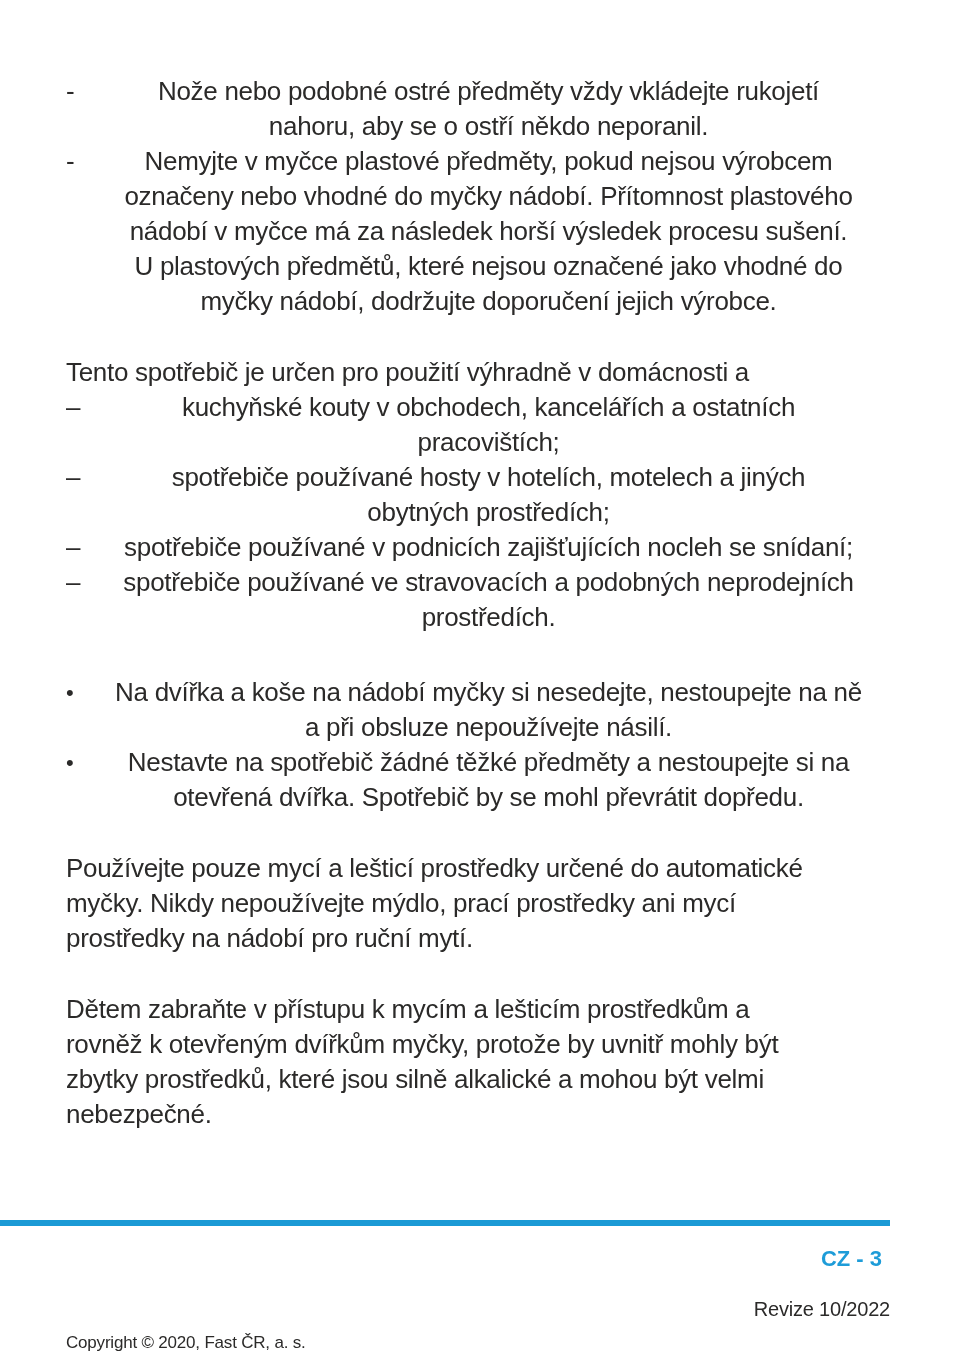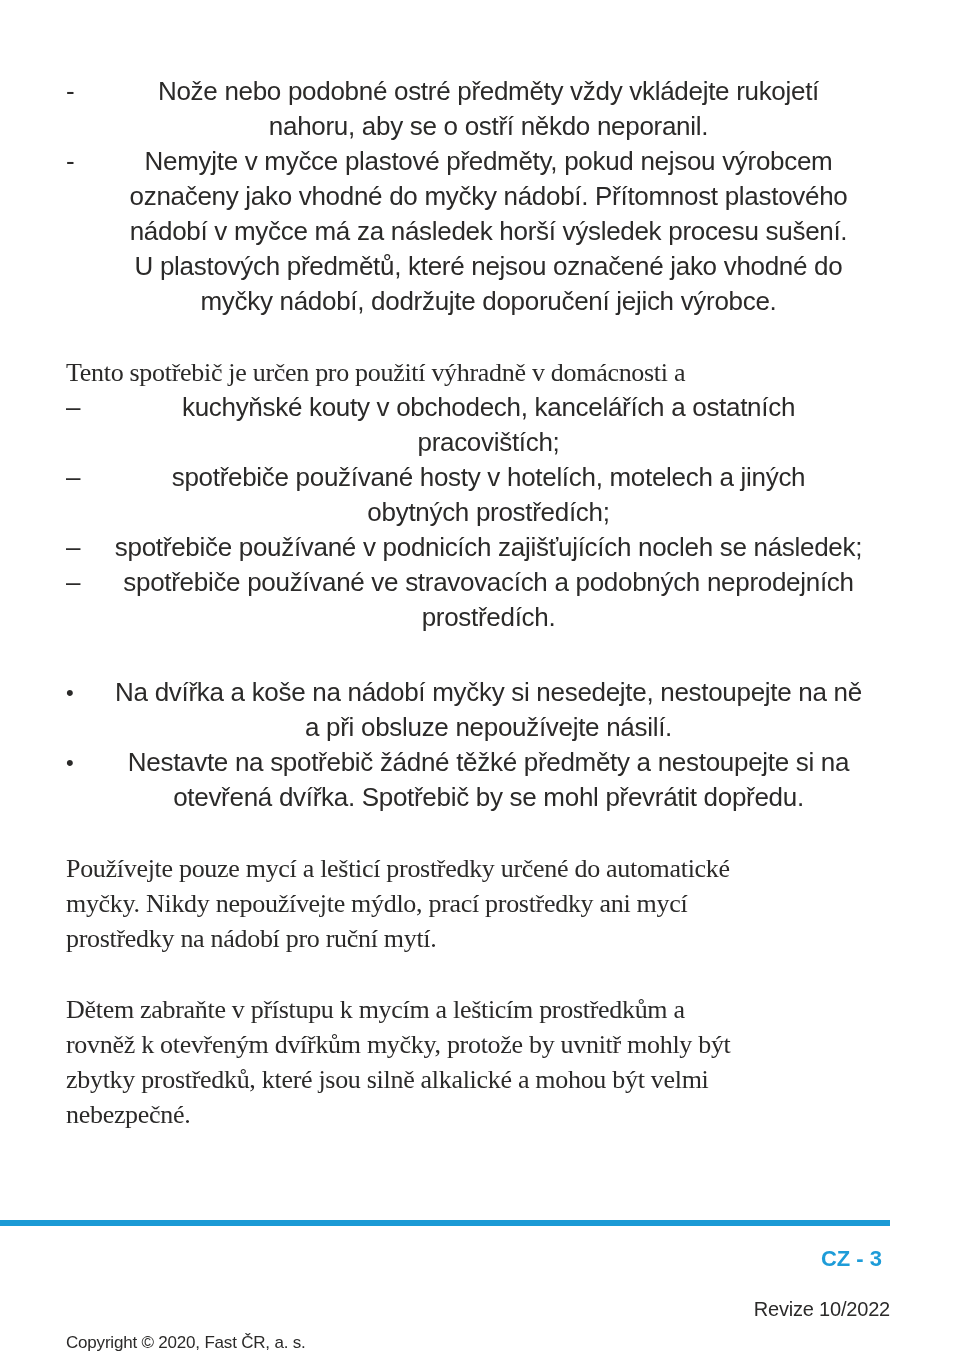--- a/index.html
+++ b/index.html
@@ -33,21 +33,21 @@
     display: flex;
     align-items: flex-start;
   }
   .marker {
     flex: 0 0 21px;
     width: 21px;
   }
   .bullet-marker { font-size: 22px; line-height: 35px; }
   .lines { flex: 1 1 auto; text-align: center; }
   .line { white-space: nowrap; }
-  .para .line { white-space: nowrap; font-family: Liberation Serif, serif; }
+  .para .line { white-space: nowrap; }
   .rule {
     position: absolute;
     left: 0;
     top: 1220px;
     width: 890px;
     height: 6px;
     background: #1b9ad5;
   }
   .page-label {
     position: absolute;
@@ -86,21 +86,21 @@
         <span class="marker">-</span>
         <div class="lines">
           <div class="line">Nože nebo podobné ostré předměty vždy vkládejte rukojetí</div>
           <div class="line">nahoru, aby se o ostří někdo neporanil.</div>
         </div>
       </div>
       <div class="li">
         <span class="marker">-</span>
         <div class="lines">
           <div class="line">Nemyjte v myčce plastové předměty, pokud nejsou výrobcem</div>
-          <div class="line">označeny jako vhodné do myčky nádobí. Přítomnost plastového</div>
+          <div class="line">označeny nebo vhodné do myčky nádobí. Přítomnost plastového</div>
           <div class="line">nádobí v myčce má za následek horší výsledek procesu sušení.</div>
           <div class="line">U plastových předmětů, které nejsou označené jako vhodné do</div>
           <div class="line">myčky nádobí, dodržujte doporučení jejich výrobce.</div>
         </div>
       </div>
     </div>
 
     <div class="block para">
       <div class="line">Tento spotřebič je určen pro použití výhradně v domácnosti a</div>
     </div>
@@ -116,21 +116,21 @@
       <div class="li">
         <span class="marker">–</span>
         <div class="lines">
           <div class="line">spotřebiče používané hosty v hotelích, motelech a jiných</div>
           <div class="line">obytných prostředích;</div>
         </div>
       </div>
       <div class="li">
         <span class="marker">–</span>
         <div class="lines">
-          <div class="line">spotřebiče používané v podnicích zajišťujících nocleh se následek;</div>
+          <div class="line">spotřebiče používané v podnicích zajišťujících nocleh se snídaní;</div>
         </div>
       </div>
       <div class="li">
         <span class="marker">–</span>
         <div class="lines">
           <div class="line">spotřebiče používané ve stravovacích a podobných neprodejních</div>
           <div class="line">prostředích.</div>
         </div>
       </div>
     </div>

